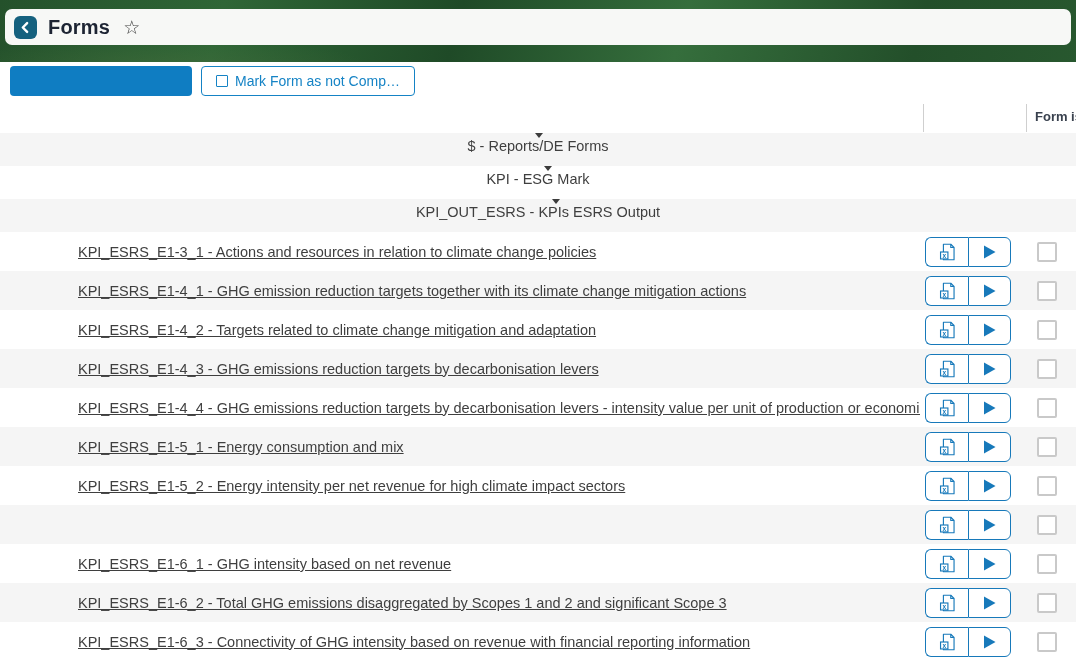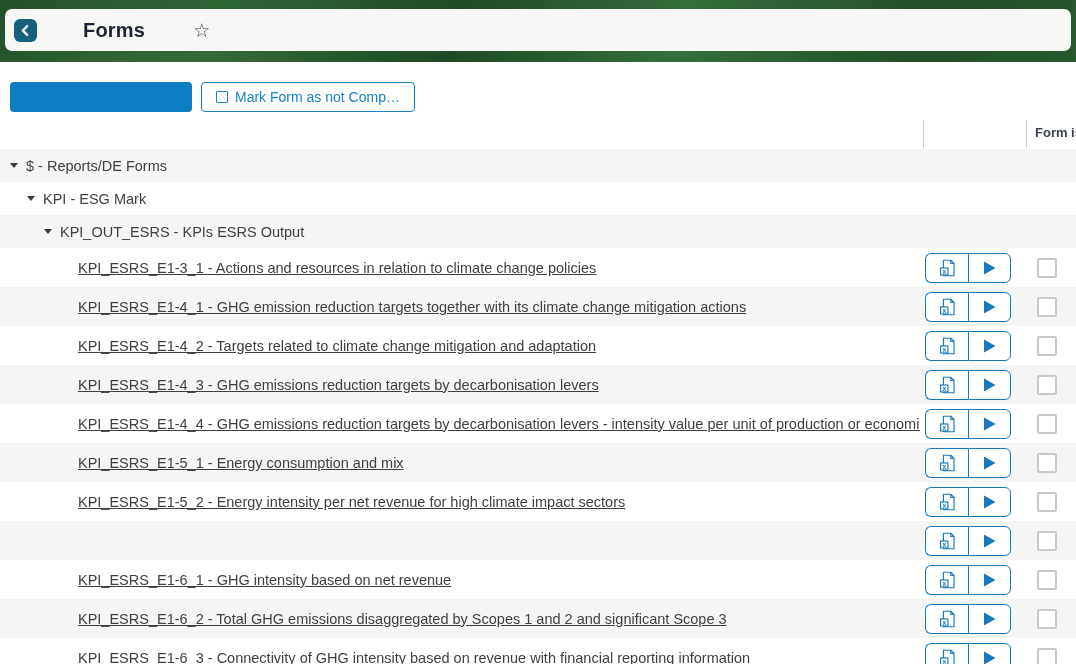--- a/index.html
+++ b/index.html
@@ -7,50 +7,49 @@
     width:1076px;height:664px;overflow:hidden;position:relative;
     font-family:"Liberation Sans", sans-serif;
     background:
       radial-gradient(ellipse 300px 40px at 15% 10%, rgba(70,110,60,.45), transparent 70%),
       radial-gradient(ellipse 400px 50px at 70% 80%, rgba(25,60,30,.5), transparent 70%),
       radial-gradient(ellipse 250px 35px at 95% 30%, rgba(90,130,70,.35), transparent 70%),
       linear-gradient(105deg,#24512b 0%,#2f6636 18%,#1f4a27 37%,#356e3c 55%,#234f2a 74%,#2c6033 100%);
   }
   
   .header-bar{
-    position:absolute;left:5px;top:9px;width:1066px;height:42px;
+    position:absolute;left:5px;top:9px;width:1066px;height:36px;
     background:#f7f8f6;border-radius:7px;display:flex;align-items:center;
     box-sizing:border-box;
-    gap:35px;
   }
   .back-btn{
     width:23px;height:23px;margin-left:9px;background:#15617e;border:none;
     border-radius:6px;display:flex;align-items:center;justify-content:center;
     cursor:pointer;padding:0;flex:0 0 auto;
   }
   .page-title{margin-left:11px;font-size:20px;font-weight:700;color:#1d2433;letter-spacing:.2px;}
   .star{margin-left:13px;font-size:19px;color:#3a3a3a;line-height:1;cursor:pointer;background:none;border:none;padding:0;}
   
   .content{position:absolute;left:0;top:62px;width:1076px;height:602px;background:#ffffff;}
-  .toolbar{display:flex;gap:9px;padding:4px 0 0 10px;height:33px;box-sizing:border-box;align-items:flex-start;margin-top:16px;}
+  .toolbar{display:flex;gap:9px;padding:4px 0 0 10px;height:33px;box-sizing:border-box;align-items:flex-start;}
   .btn-primary{width:182px;height:30px;background:#0f7dc2;border:none;border-radius:4px;cursor:pointer;}
   .btn-secondary{
     height:30px;border:1px solid #1583c5;background:#fff;color:#1583c5;border-radius:4px;
     font-size:14px;font-family:"Liberation Sans",sans-serif;display:flex;align-items:center;gap:7px;
     padding:0 14px;cursor:pointer;white-space:nowrap;
   }
   .cb-glyph{width:10px;height:10px;border:1.5px solid #1583c5;border-radius:1px;display:inline-block;flex:0 0 auto;}
   
   .thead{position:relative;height:38px;}
   .thead .divider{position:absolute;top:9px;bottom:1px;width:1px;background:#cfcfcf;}
   .thead .form-is{position:absolute;left:1035px;bottom:9px;font-size:13px;font-weight:700;color:#39414e;white-space:nowrap;}
   
   .row{position:relative;display:flex;align-items:center;box-sizing:border-box;}
   .row.alt{background:#f5f5f5;}
-  .row.group{height:33px;cursor:pointer;}
+  .row.group{height:33px;cursor:pointer;flex-direction:column;}
   .row.leaf{height:39px;cursor:pointer;}
   .tri{
     width:0;height:0;border-left:4.5px solid transparent;border-right:4.5px solid transparent;
     border-top:5.5px solid #3c3c3c;margin-right:8px;flex:0 0 auto;cursor:pointer;
   }
   .glabel{font-size:14.5px;color:#3f3f3f;white-space:nowrap;}
   .leaf-label{
     position:absolute;left:78px;right:156px;top:50%;transform:translateY(-50%);
     font-size:14.5px;color:#3f3f3f;white-space:nowrap;overflow:hidden;text-decoration:underline;
   }

